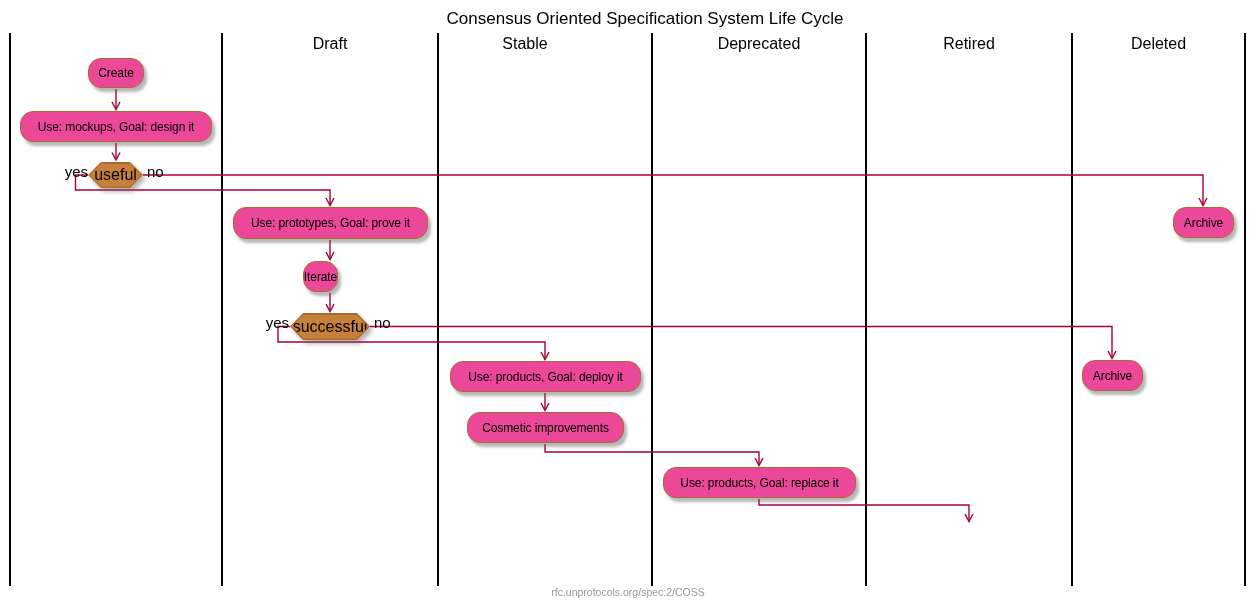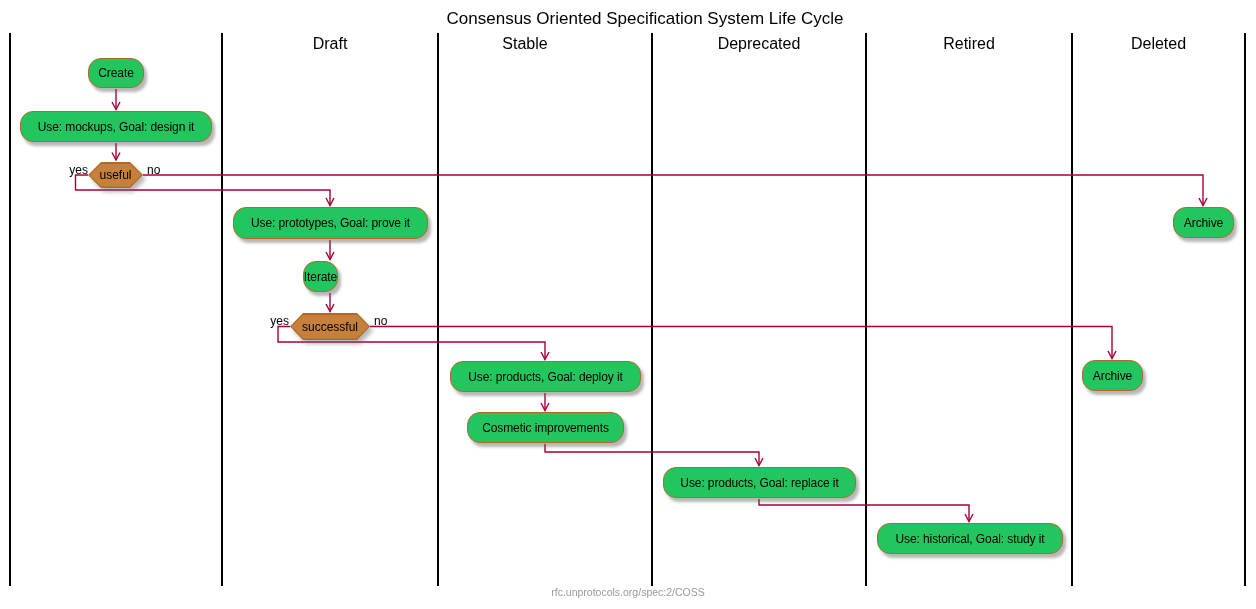--- a/index.html
+++ b/index.html
@@ -23,44 +23,44 @@
   }
   .lane-label {
     position: absolute; top: 34px; height: 20px;
     display: flex; align-items: center; justify-content: center;
     font-size: 16px; color: #000; white-space: nowrap;
   }
   .edges { position: absolute; left: 0; top: 0; width: 1256px; height: 609px; }
   .edges path { stroke: #A80036; stroke-width: 1.4; fill: none; }
   .node {
     position: absolute; box-sizing: border-box;
-    background: #22c55e; border: 1.5px solid #AC6B28; border-radius: 13px;
+    background: #ec4899; border: 1.5px solid #AC6B28; border-radius: 13px;
     display: flex; align-items: center; justify-content: center;
     font-size: 12px; color: #000; white-space: nowrap;
     box-shadow: 3px 4px 3px rgba(95,95,95,0.45);
     letter-spacing: -0.1px;
   }
   .hex {
     position: absolute;
     filter: drop-shadow(3px 4px 2px rgba(95,95,95,0.45));
   }
   .hex-border {
     position: absolute; inset: 0;
     background: #AC6B28;
     clip-path: polygon(13px 0, calc(100% - 13px) 0, 100% 50%, calc(100% - 13px) 100%, 13px 100%, 0 50%);
   }
   .hex-fill {
     position: absolute; inset: 1.5px;
     background: #C6803C;
     clip-path: polygon(12px 0, calc(100% - 12px) 0, 100% 50%, calc(100% - 12px) 100%, 12px 100%, 0 50%);
     display: flex; align-items: center; justify-content: center;
-    font-size: 12px; color: #000; white-space: nowrap;
+    font-size: 16px; color: #000; white-space: nowrap;
   }
   .branch-label {
-    position: absolute; font-size: 12px; color: #000; white-space: nowrap;
+    position: absolute; font-size: 15px; color: #000; white-space: nowrap;
   }
   .footer {
     position: absolute; top: 586px; left: 0; width: 1256px;
     text-align: center; font-size: 10.5px; color: #999;
   }
 </style>
 </head>
 <body>
 
 <div class="canvas">
@@ -100,21 +100,20 @@
     <path d="M759,499 V505 H969 V521.5" marker-end="url(#ah)"></path>
   </svg>
 
   <div class="node" style="left:88px;top:58px;width:56px;height:30px">Create</div>
   <div class="node" style="left:20px;top:111px;width:192px;height:31px">Use: mockups, Goal: design it</div>
   <div class="node" style="left:233px;top:207px;width:195px;height:32px">Use: prototypes, Goal: prove it</div>
   <div class="node" style="left:303px;top:261px;width:35px;height:31px">Iterate</div>
   <div class="node" style="left:450px;top:361px;width:191px;height:31px">Use: products, Goal: deploy it</div>
   <div class="node" style="left:467px;top:412px;width:157px;height:31px">Cosmetic improvements</div>
   <div class="node" style="left:663px;top:467px;width:193px;height:31px">Use: products, Goal: replace it</div>
-  <div class="node" style="left:877px;top:523px;width:186px;height:31px">Use: historical, Goal: study it</div>
   <div class="node" style="left:1173px;top:207px;width:61px;height:31px">Archive</div>
   <div class="node" style="left:1082px;top:360px;width:61px;height:31px">Archive</div>
 
   <div class="hex" style="left:88px;top:162px;width:55px;height:26px">
     <div class="hex-border"></div>
     <div class="hex-fill">useful</div>
   </div>
   <div class="hex" style="left:290px;top:313px;width:80px;height:27px">
     <div class="hex-border"></div>
     <div class="hex-fill">successful</div>

